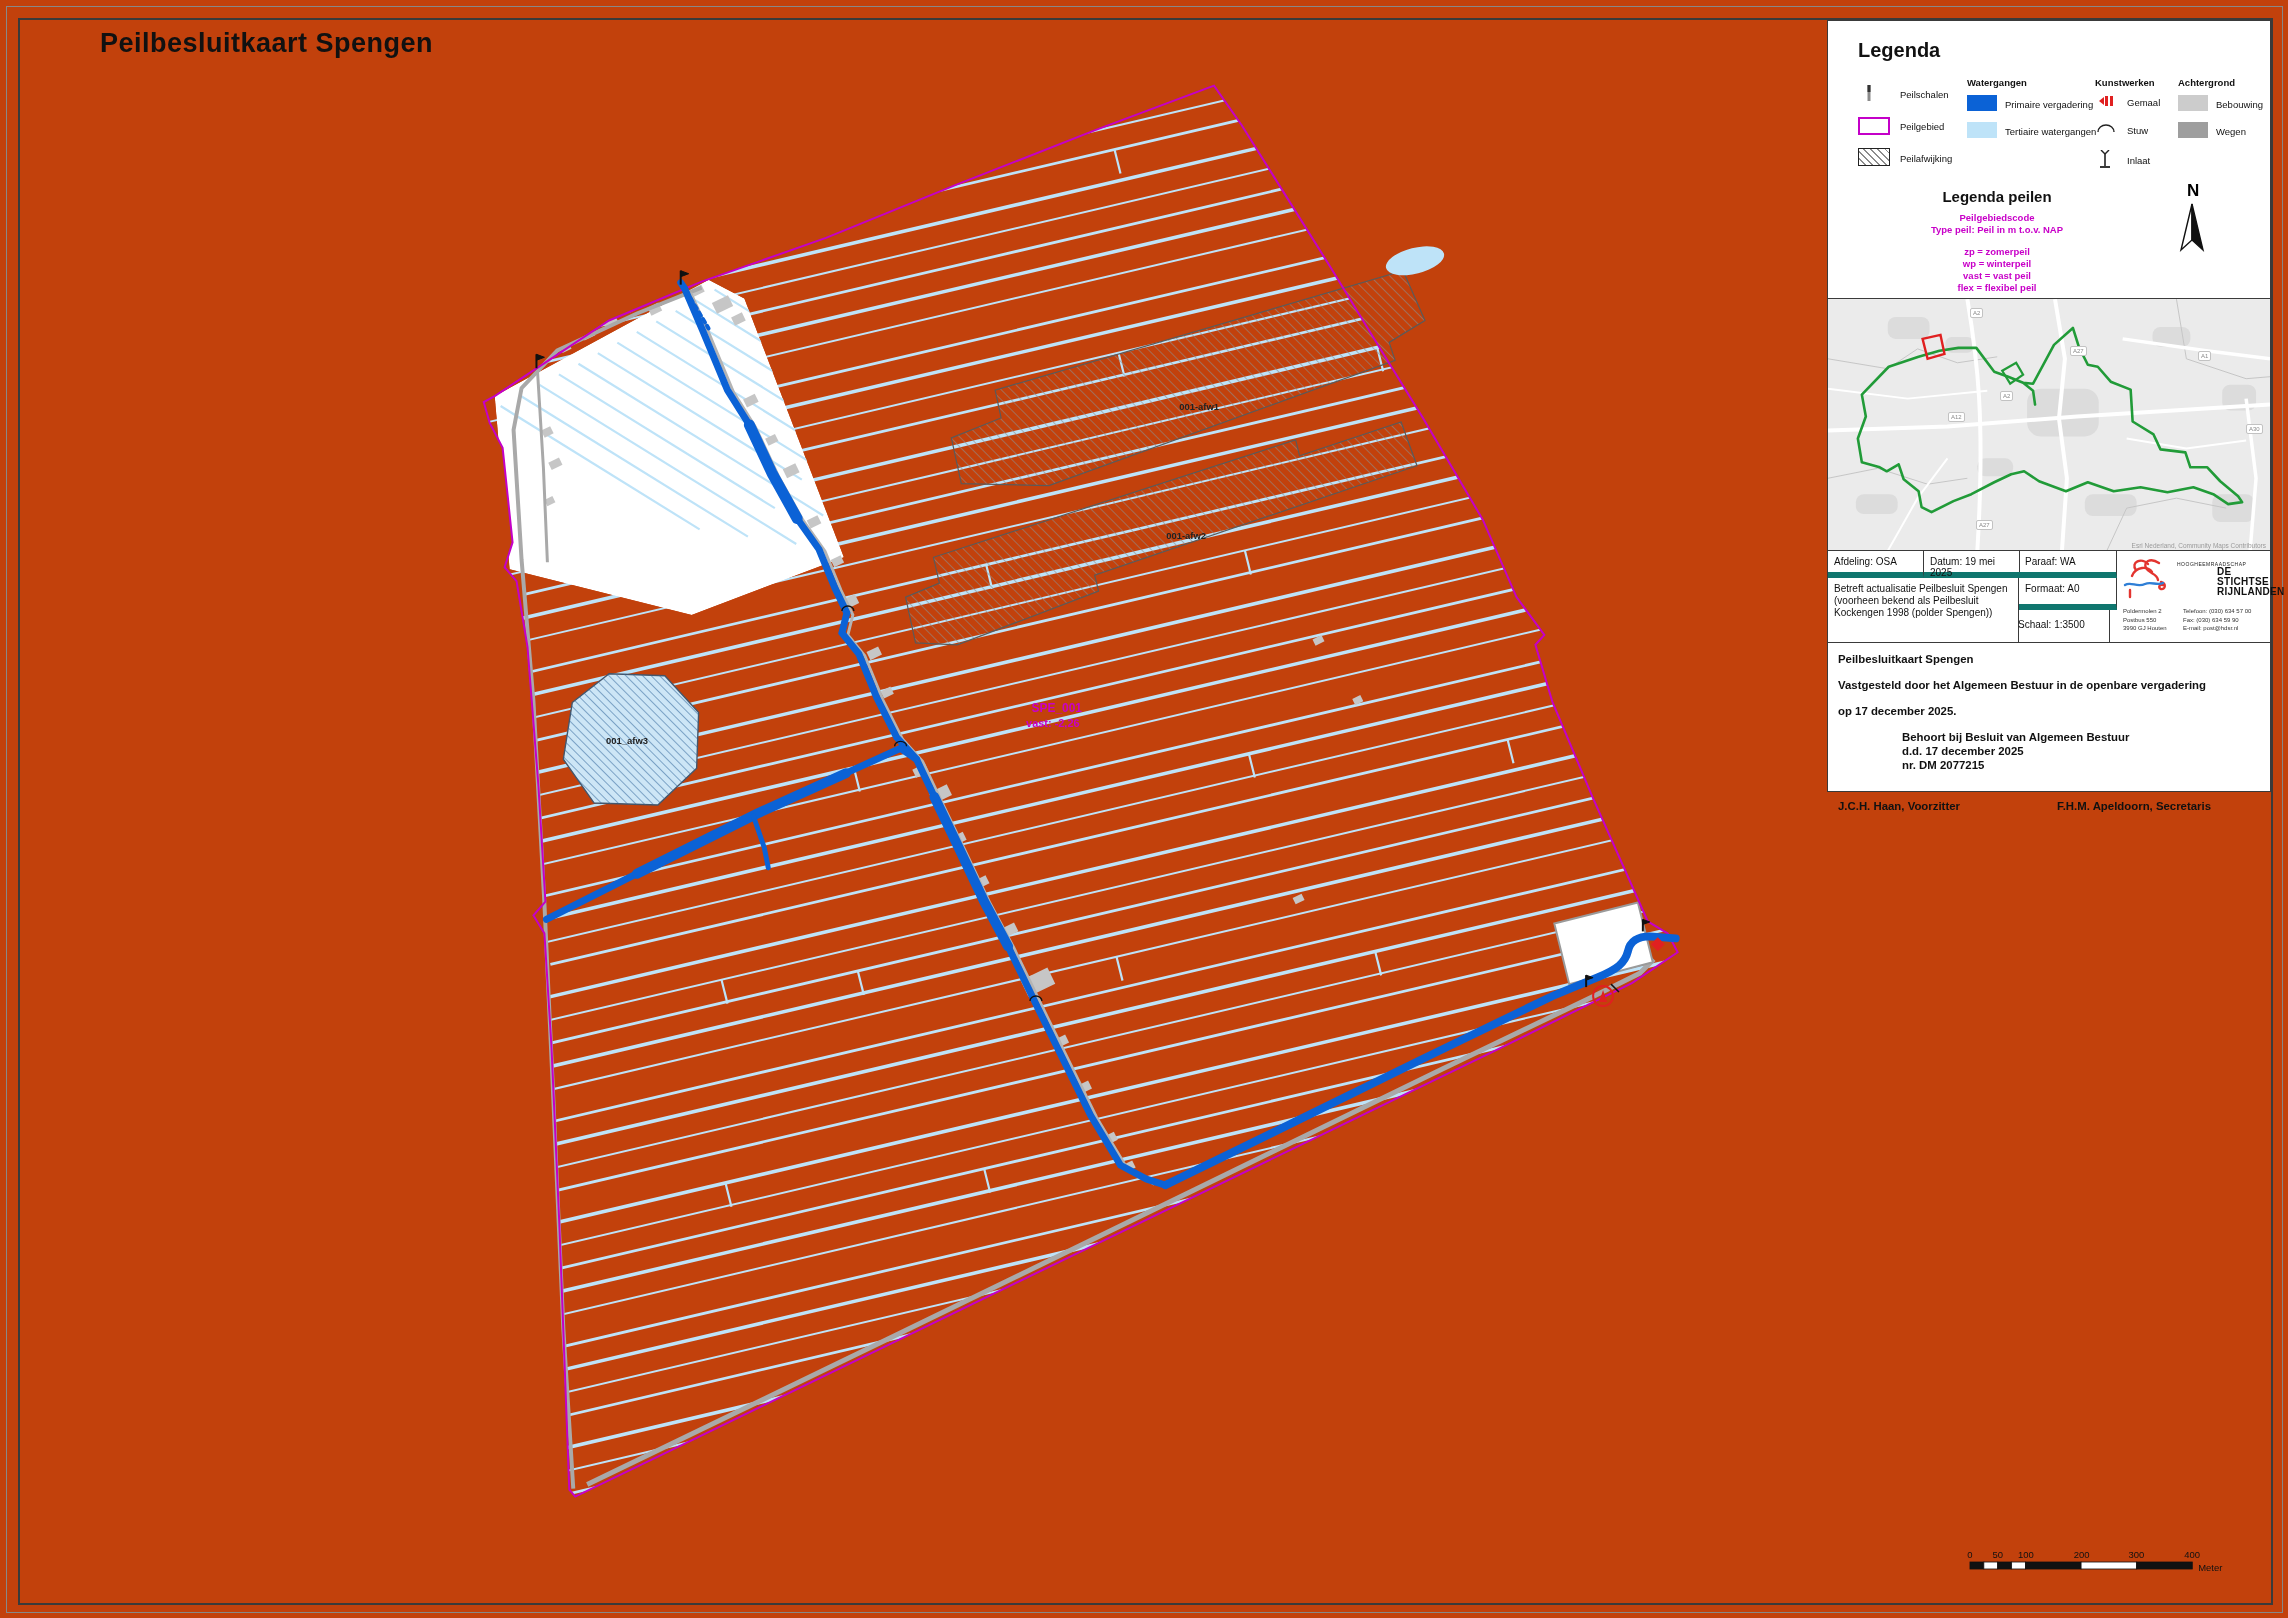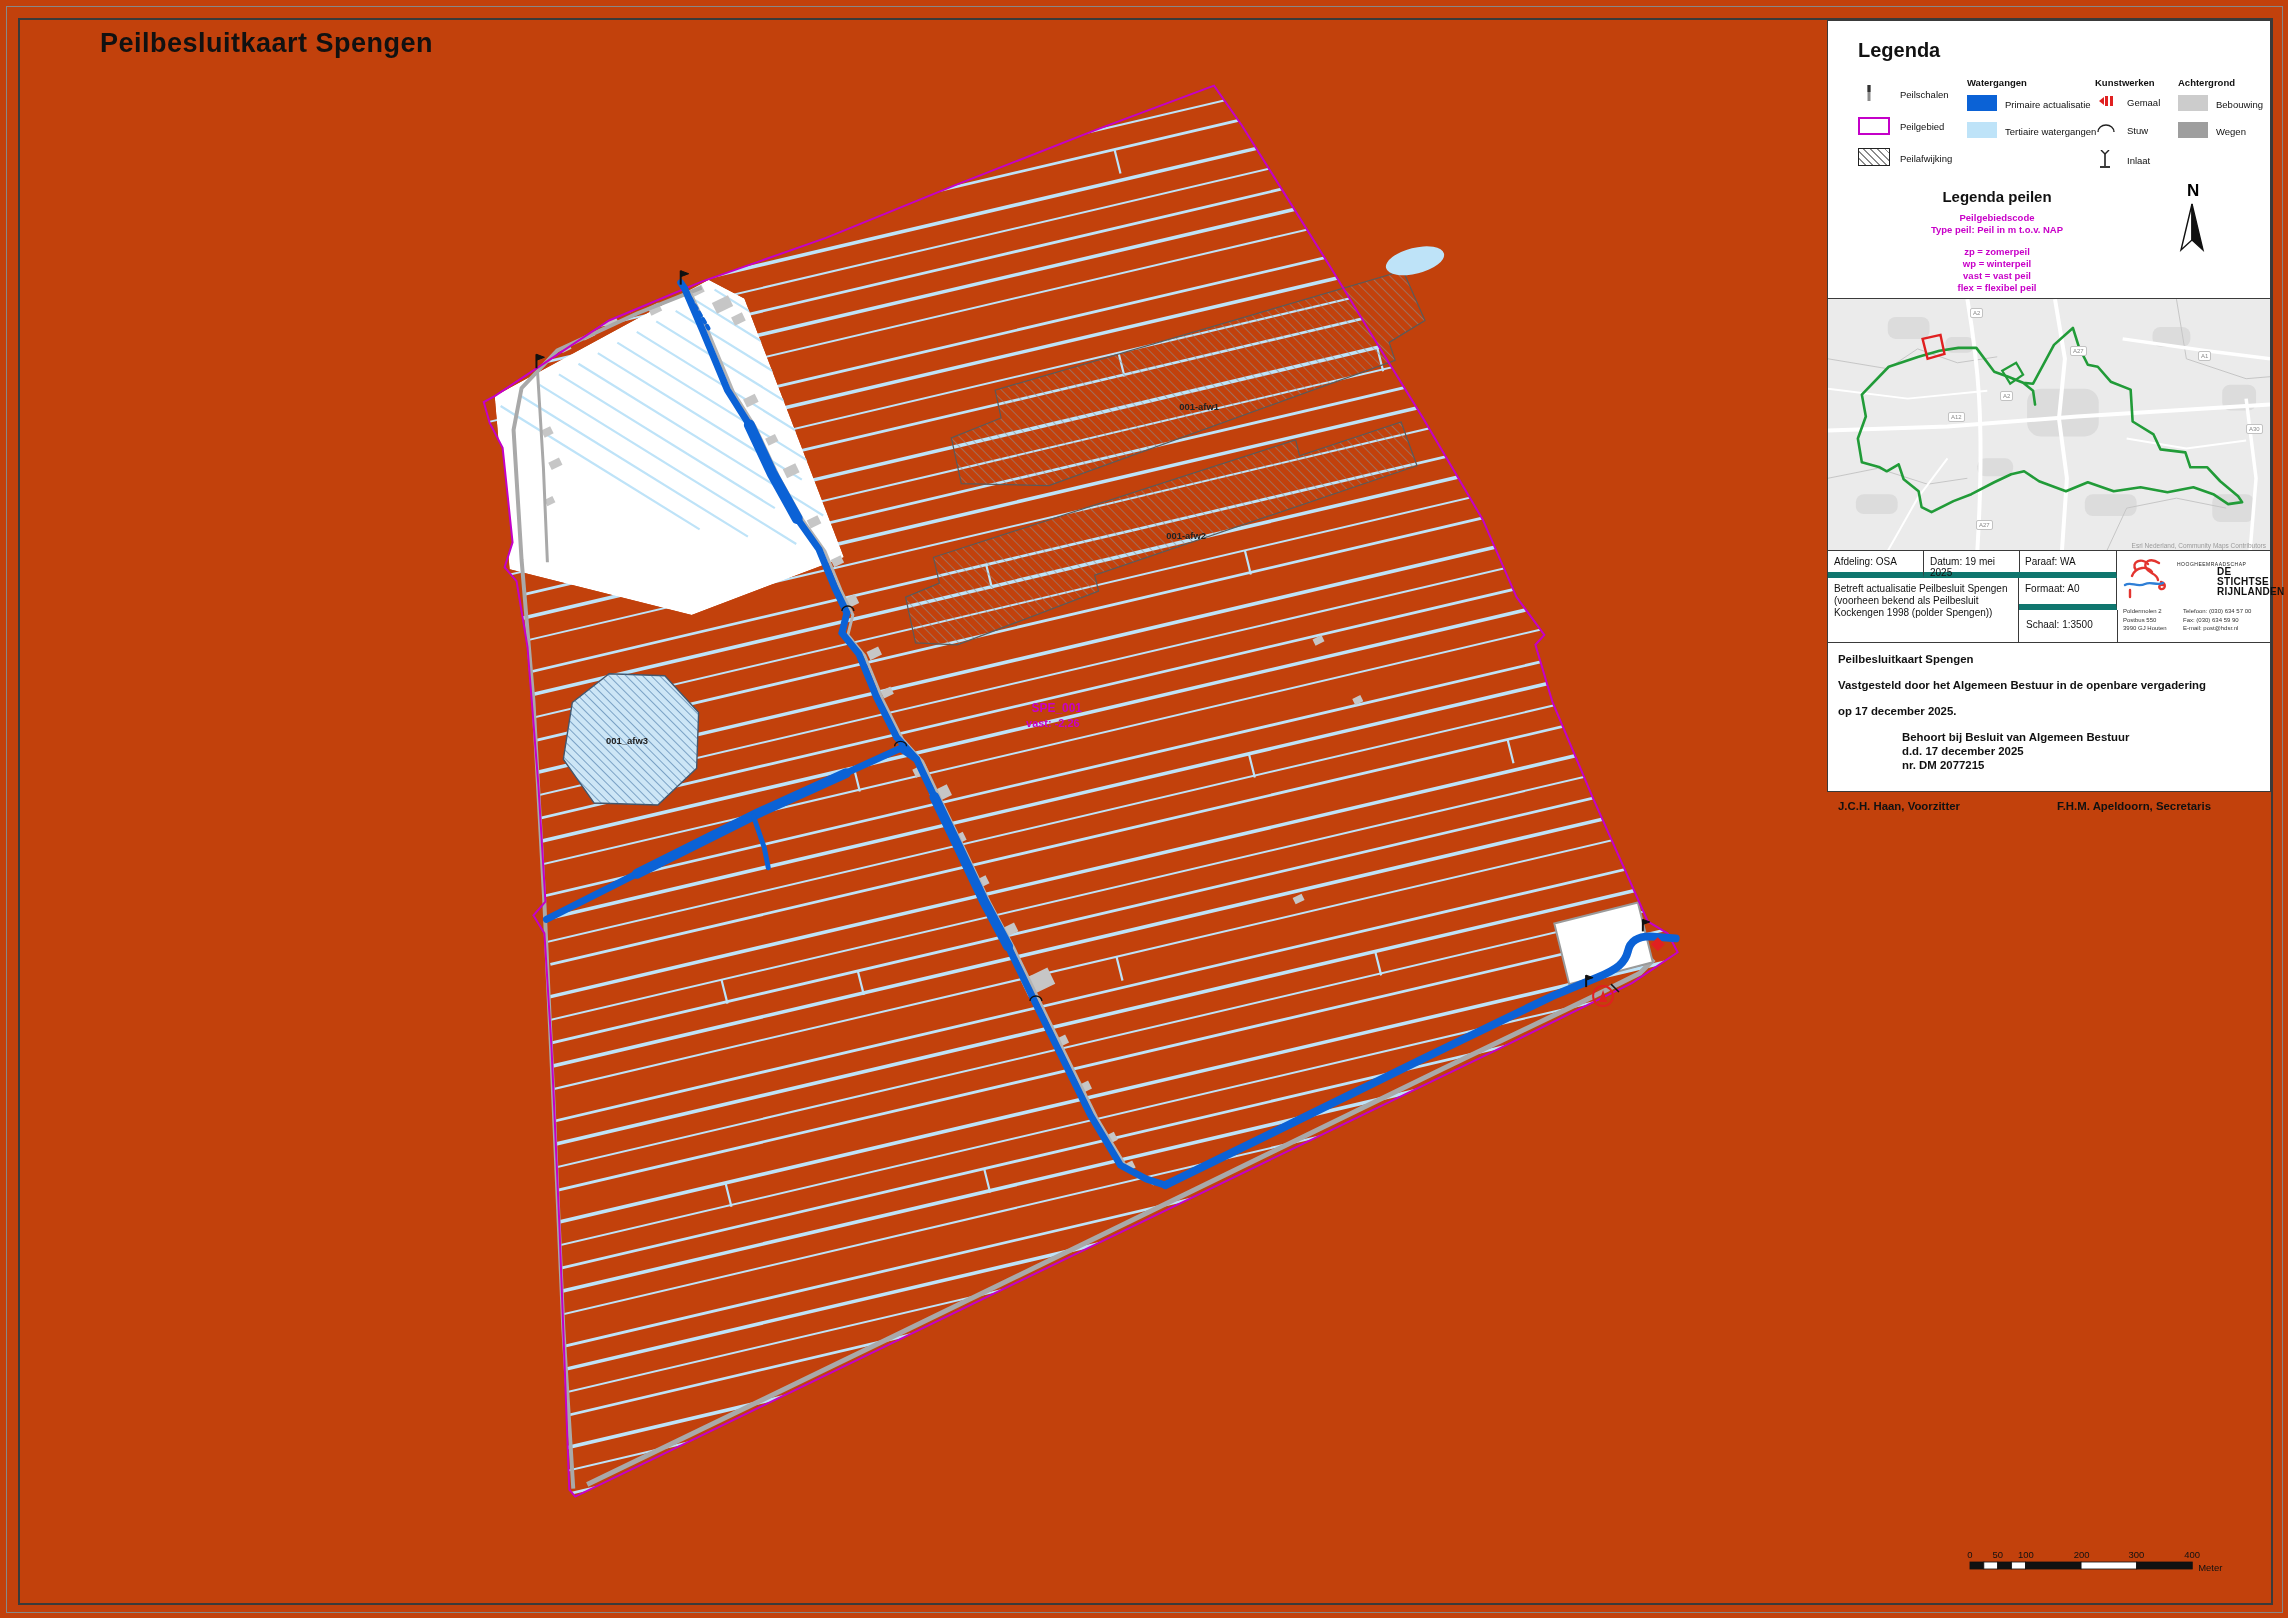--- a/index.html
+++ b/index.html
@@ -306,21 +306,21 @@
       <line x1="5" y1="2" x2="5" y2="9" stroke="#333" stroke-width="3"></line>
     </svg>
     <span class="lg-item" style="left:72px;top:68px">Peilschalen</span>
     <div class="swatch peilgebied-swatch" style="left:30px;top:96px"></div>
     <span class="lg-item" style="left:72px;top:100px">Peilgebied</span>
     <div class="swatch peilafw-swatch" style="left:30px;top:127px"></div>
     <span class="lg-item" style="left:72px;top:132px">Peilafwijking</span>
 
     <span class="lg-head" style="left:139px;top:56px">Watergangen</span>
     <div class="swatch" style="left:139px;top:74px;background:#0B62D6"></div>
-    <span class="lg-item" style="left:177px;top:78px">Primaire actualisatie</span>
+    <span class="lg-item" style="left:177px;top:78px">Primaire vergadering</span>
     <div class="swatch" style="left:139px;top:101px;background:#BEE3F8"></div>
     <span class="lg-item" style="left:177px;top:105px">Tertiaire watergangen</span>
 
     <span class="lg-head" style="left:267px;top:56px">Kunstwerken</span>
     <svg style="position:absolute;left:271px;top:74px" width="16" height="12" viewBox="0 0 16 12">
       <polygon points="0,6 5,2 5,10" fill="#E02020"></polygon>
         <rect x="6" y="1" width="3" height="10" fill="#E02020"></rect>
         <rect x="11" y="1" width="3" height="10" fill="#E02020"></rect>
     </svg>
     <span class="lg-item" style="left:299px;top:76px">Gemaal</span>
@@ -406,21 +406,21 @@
     <span class="shield" style="left:148px;top:221px">A27</span>
     <div class="attribution">Esri Nederland, Community Maps Contributors</div>
   </div>
 
   <div class="box table-box">
     <div class="cell bline rline" style="left:0;top:0;width:96px;height:27px">Afdeling: OSA</div>
     <div class="cell bline rline" style="left:96px;top:0;width:96px;height:27px">Datum: 19 mei 2025</div>
     <div class="cell bline rline" style="left:191px;top:0;width:98px;height:27px">Paraaf: WA</div>
     <div class="cell rline" style="left:0;top:27px;width:191px;height:64px;line-height:12px">Betreft actualisatie Peilbesluit Spengen (voorheen bekend als Peilbesluit Kockengen 1998 (polder Spengen))</div>
     <div class="cell bline rline" style="left:191px;top:27px;width:98px;height:32px">Formaat: A0</div>
-    <div class="cell rline" style="left:192px;top:59px;width:98px;height:32px;padding-top:9px">Schaal: 1:3500</div>
+    <div class="cell rline" style="left:184px;top:59px;width:98px;height:32px;padding-top:9px">Schaal: 1:3500</div>
     <div class="cell" style="left:289px;top:0;width:153px;height:91px;padding:0">
       <svg style="position:absolute;left:4px;top:4px" width="54" height="46" viewBox="0 0 54 46">
         <g fill="none" stroke="#E3342F" stroke-width="2.4" stroke-linecap="round">
           <path d="M38,8 C29,2 22,7 25,13 C28,19 36,18 37,25"></path>
           <path d="M15,15 C9,7 21,2 27,9"></path>
           <path d="M11,21 C15,11 27,11 31,17"></path>
           <path d="M40,27 C46,29 44,35 40,34 C37,33 38,29 42,30"></path>
           <line x1="9" y1="35" x2="9" y2="42"></line>
         </g>
         <path d="M4,30 C10,26 16,33 24,29 C30,26 36,31 42,28" fill="none" stroke="#2F7FD6" stroke-width="2.4" stroke-linecap="round"></path>

